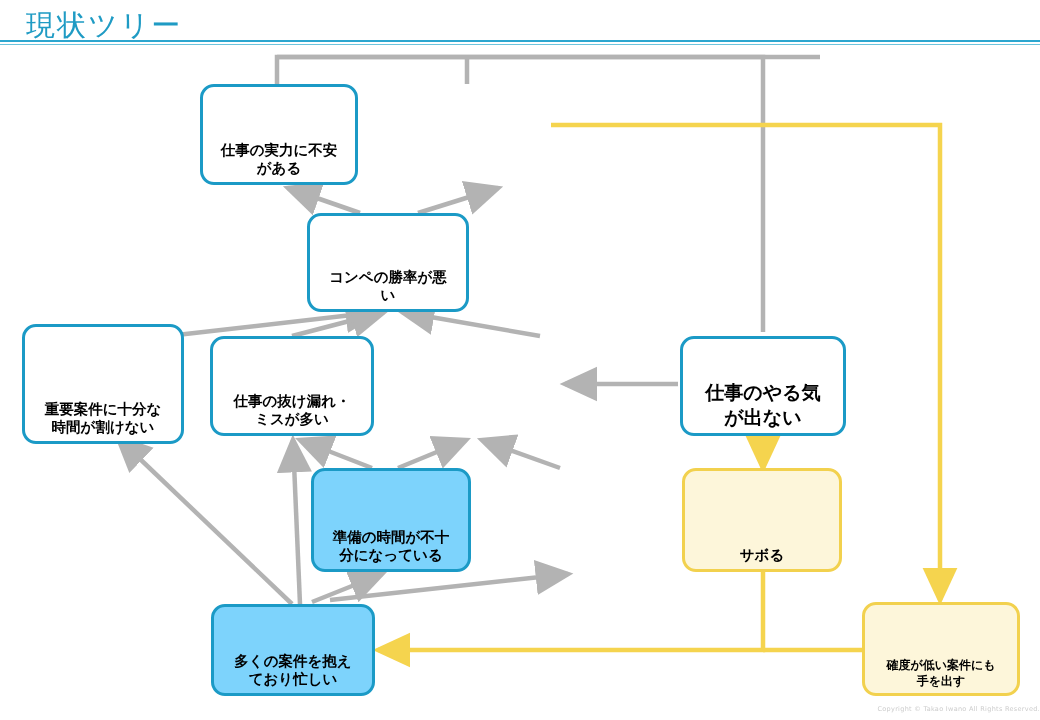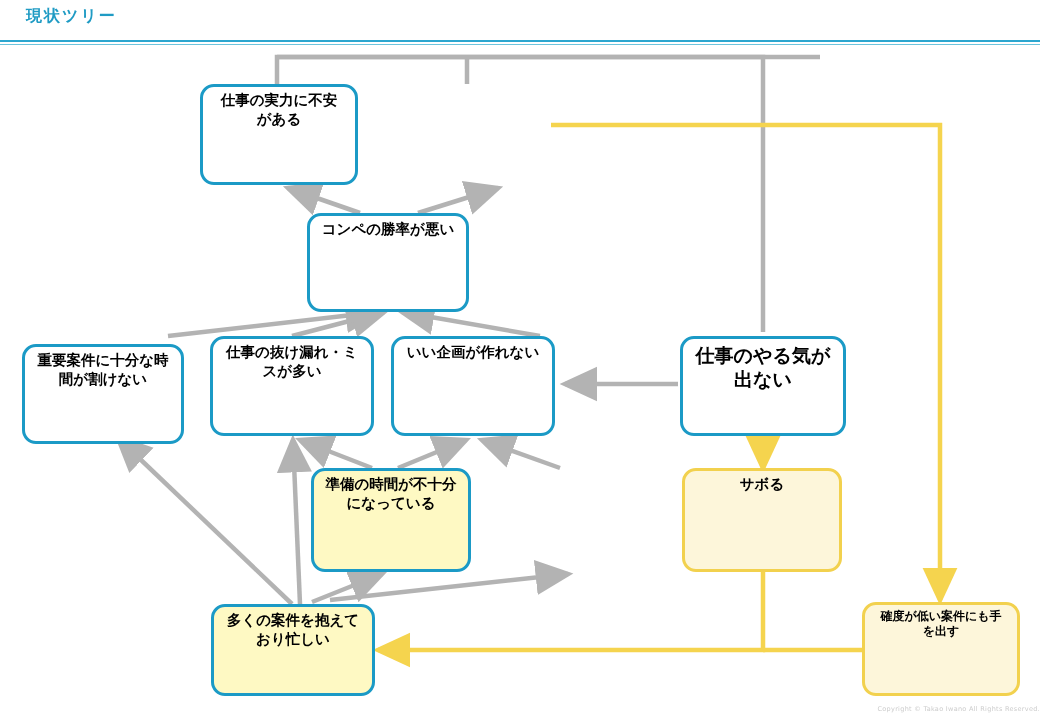--- a/index.html
+++ b/index.html
@@ -17,22 +17,22 @@
     height: 720px;
     background: #ffffff;
     overflow: hidden;
   }
 
   
   #header-title {
     position: absolute;
     left: 26px;
     top: 6px;
-    font-size: 16px;
-    font-weight: bold;
+    font-size: 29px;
+    font-weight: normal;
     letter-spacing: 2px;
     color: #1f9bc4;
     white-space: nowrap;
   }
   #header-rule {
     position: absolute;
     left: 0;
     top: 40px;
     width: 1040px;
     height: 6px;
@@ -57,37 +57,37 @@
     top: 0;
     width: 1040px;
     height: 720px;
   }
 
   
   .node {
     position: absolute;
     box-sizing: border-box;
     display: flex;
-    align-items: flex-start;
+    align-items: flex-end;
     justify-content: center;
     text-align: center;
     border-radius: 14px;
     font-weight: bold;
     color: #000000;
     line-height: 1.28;
-    padding: 4px 11px;
+    padding: 4px 17px;
     z-index: 5;
   }
   .node-blue {
     border: 3px solid #1b9ac6;
     background: #ffffff;
   }
   .node-cyan {
     border: 3px solid #1b9ac6;
-    background: #fef9c3;
+    background: #7dd3fc;
   }
   .node-yellow {
     border: 3px solid #f2d14e;
     background: #fdf6da;
   }
 
   
   #footer-copyright {
     position: absolute;
     left: 0;
@@ -158,31 +158,28 @@
 
   <div class="node node-blue" style="left:200px; top:84px; width:158px; height:101px; font-size:14.5px;">
     <span>仕事の実力に不安がある</span>
   </div>
 
 
   <div class="node node-blue" style="left:307px; top:213px; width:162px; height:99px; font-size:14.5px;">
     <span>コンペの勝率が悪い</span>
   </div>
 
-  <div class="node node-blue" style="left:22px; top:344px; width:162px; height:100px; font-size:14.5px;">
+  <div class="node node-blue" style="left:22px; top:324px; width:162px; height:120px; font-size:14.5px;">
     <span>重要案件に十分な時間が割けない</span>
   </div>
 
   <div class="node node-blue" style="left:210px; top:336px; width:164px; height:100px; font-size:14.5px;">
     <span>仕事の抜け漏れ・ミスが多い</span>
   </div>
 
-  <div class="node node-blue" style="left:391px; top:336px; width:164px; height:100px; font-size:14.5px;">
-    <span>いい企画が作れない</span>
-  </div>
 
   <div class="node node-blue" style="left:680px; top:336px; width:166px; height:100px; font-size:19px;">
     <span>仕事のやる気が出ない</span>
   </div>
 
   <div class="node node-cyan" style="left:311px; top:468px; width:160px; height:104px; font-size:14.5px;">
     <span>準備の時間が不十分になっている</span>
   </div>
 
 

